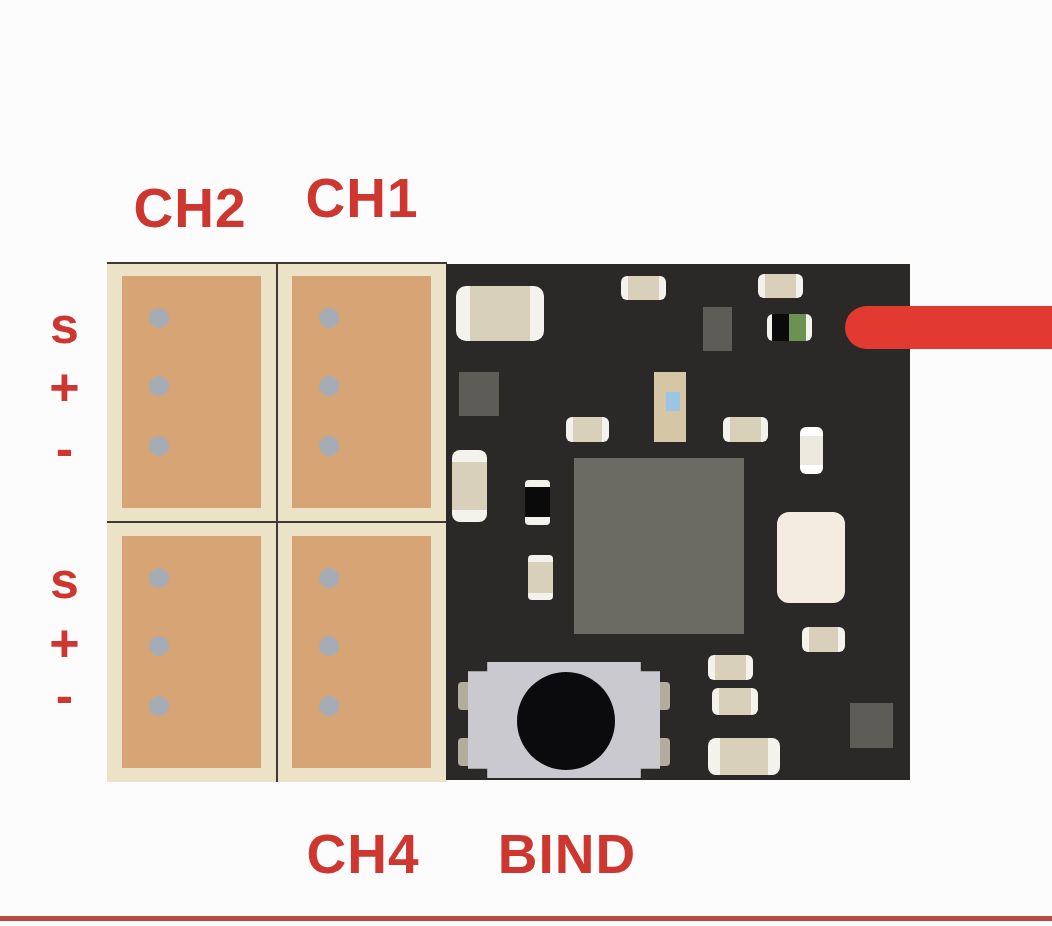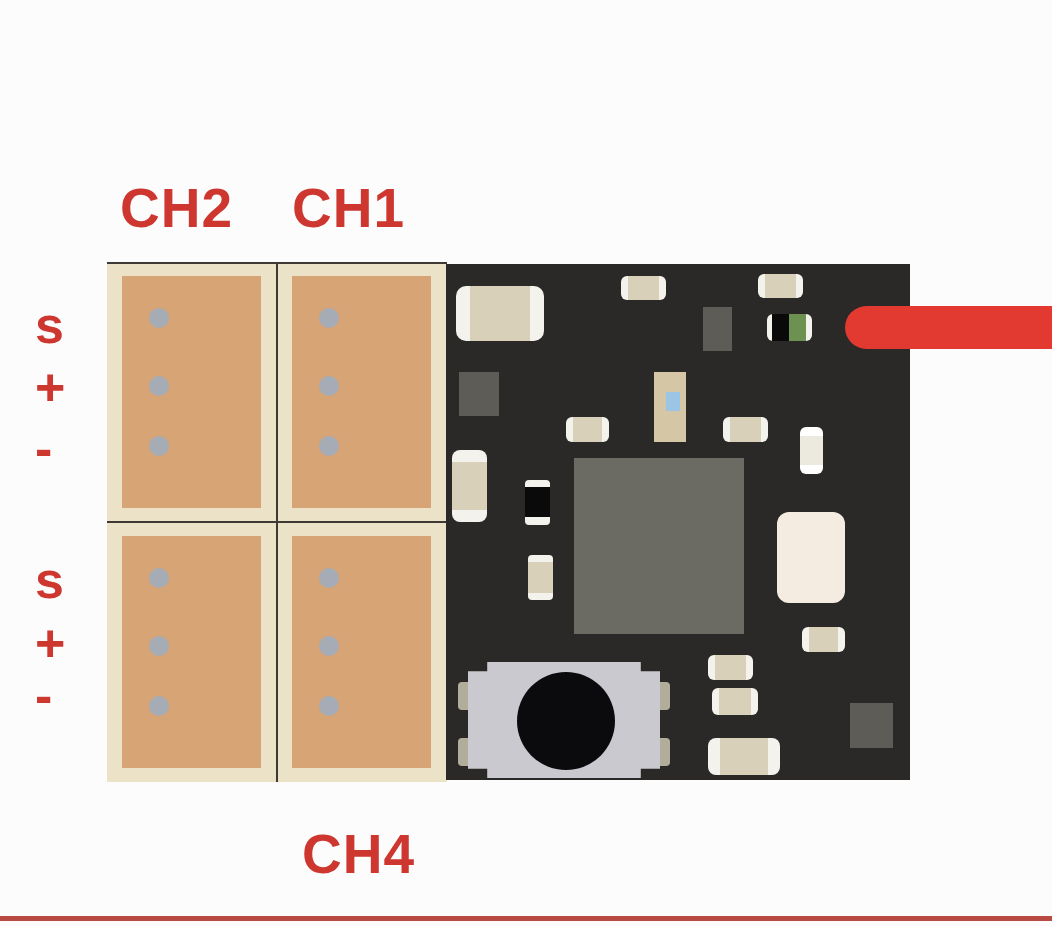--- a/index.html
+++ b/index.html
@@ -3,21 +3,21 @@
 <meta charset="utf-8">
 <style>
   html,body{margin:0;padding:0;background:#ffffff;}
   #canvas{
     position:relative;width:1052px;height:926px;overflow:hidden;
     background:var(--page-bg,#fcfcfc);
     font-family:"Liberation Sans", sans-serif;
   }
   .lbl{
     position:absolute;font-weight:700;color:var(--label-red,#cd3730);
-    line-height:1;letter-spacing:1px;
+    text-align:center;line-height:1;letter-spacing:1px;
   }
   .ch{font-size:55px;width:140px;}
   .pin{font-size:52px;width:60px;left:35px;}
   
   #connectors{
     position:absolute;left:107px;top:262px;width:340px;height:520px;
     background:var(--connector-frame,#ece2c8);
   }
   .cell{position:absolute;width:170px;height:260px;background:var(--connector-frame,#ece2c8);}
   .pad{position:absolute;inset:14px 16px 14px 15px;background:var(--connector-pad,#d7a476);}
@@ -49,21 +49,21 @@
   
   #bottom-rule{position:absolute;left:0;top:916px;width:1052px;height:5px;
         background:var(--bottom-rule,#b94a41);}
 </style>
 </head>
 <body>
 
 <div id="canvas">
 
   <div class="lbl ch" style="left:120px;top:181px">CH2</div>
-  <div class="lbl ch" style="left:292px;top:181px">CH1</div>
+  <div class="lbl ch" style="left:292px;top:171px">CH1</div>
 
   <div class="lbl pin" style="top:299px">s</div>
   <div class="lbl pin" style="top:361px">+</div>
   <div class="lbl pin" style="top:422px">-</div>
 
   <div class="lbl pin" style="top:554px">s</div>
   <div class="lbl pin" style="top:617px">+</div>
   <div class="lbl pin" style="top:669px">-</div>
 
   <div id="connectors">
@@ -128,16 +128,17 @@
       <div class="tab" style="left:0;top:78px"></div>
       <div class="tab" style="left:194px;top:22px"></div>
       <div class="tab" style="left:194px;top:78px"></div>
       <div class="body"></div>
       <div class="plunger"></div>
     </div>
   </div>
 
   <div id="wire"></div>
 
-  <div class="lbl ch" style="left:302px;top:827px">CH4</div>
+  <div class="lbl ch" style="left:293px;top:827px">CH4</div>
+  <div class="lbl ch" style="left:487px;top:827px;width:160px">BIND</div>
 
   <div id="bottom-rule"></div>
 </div>
 
 </body></html>

